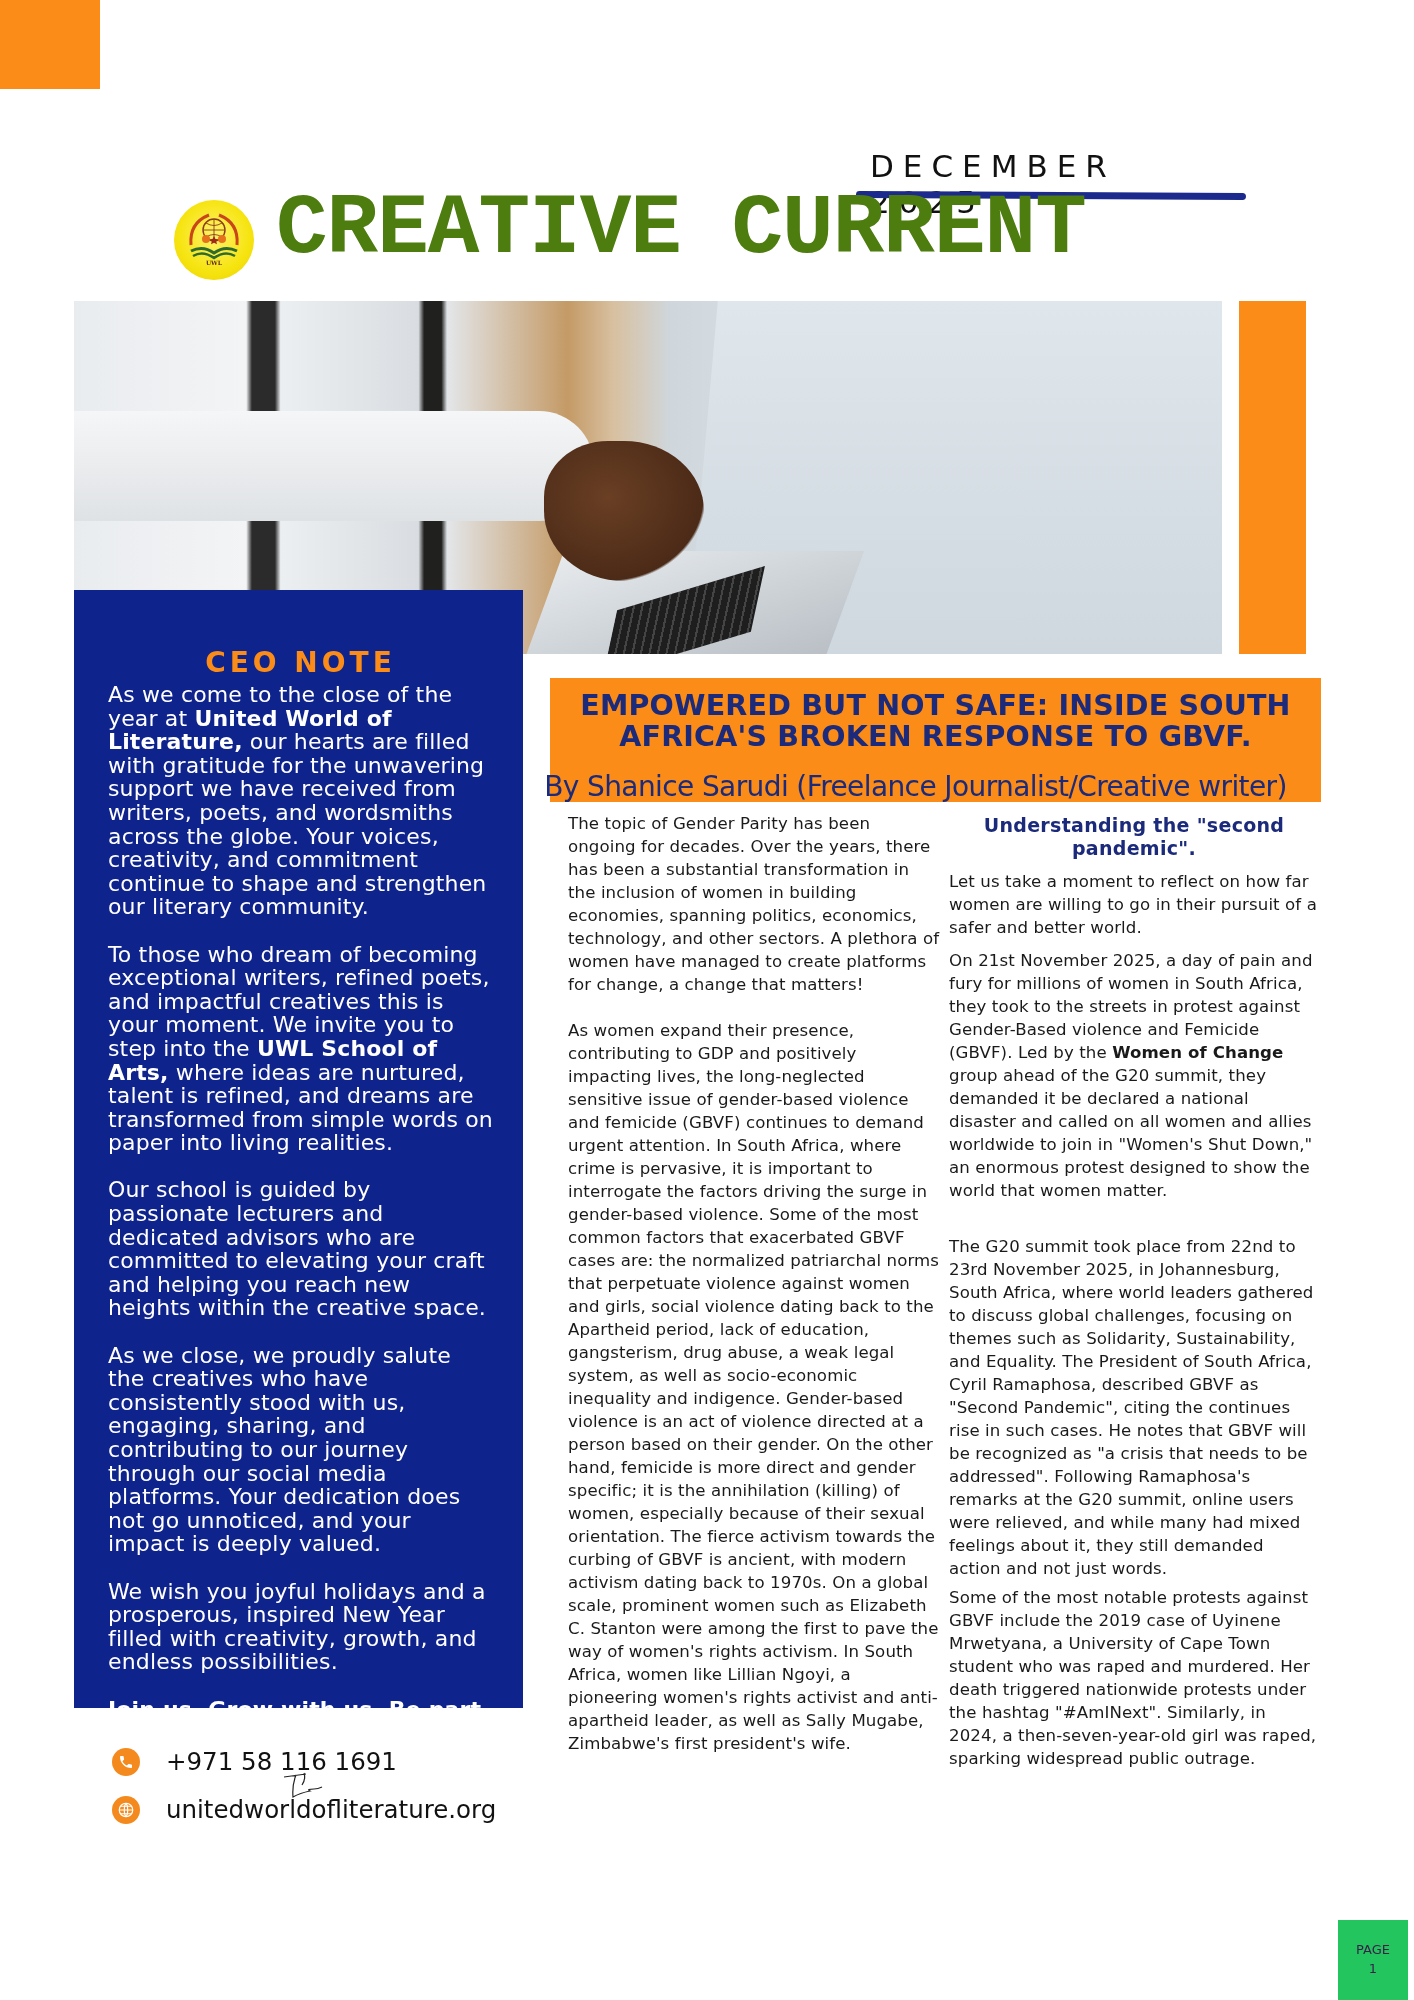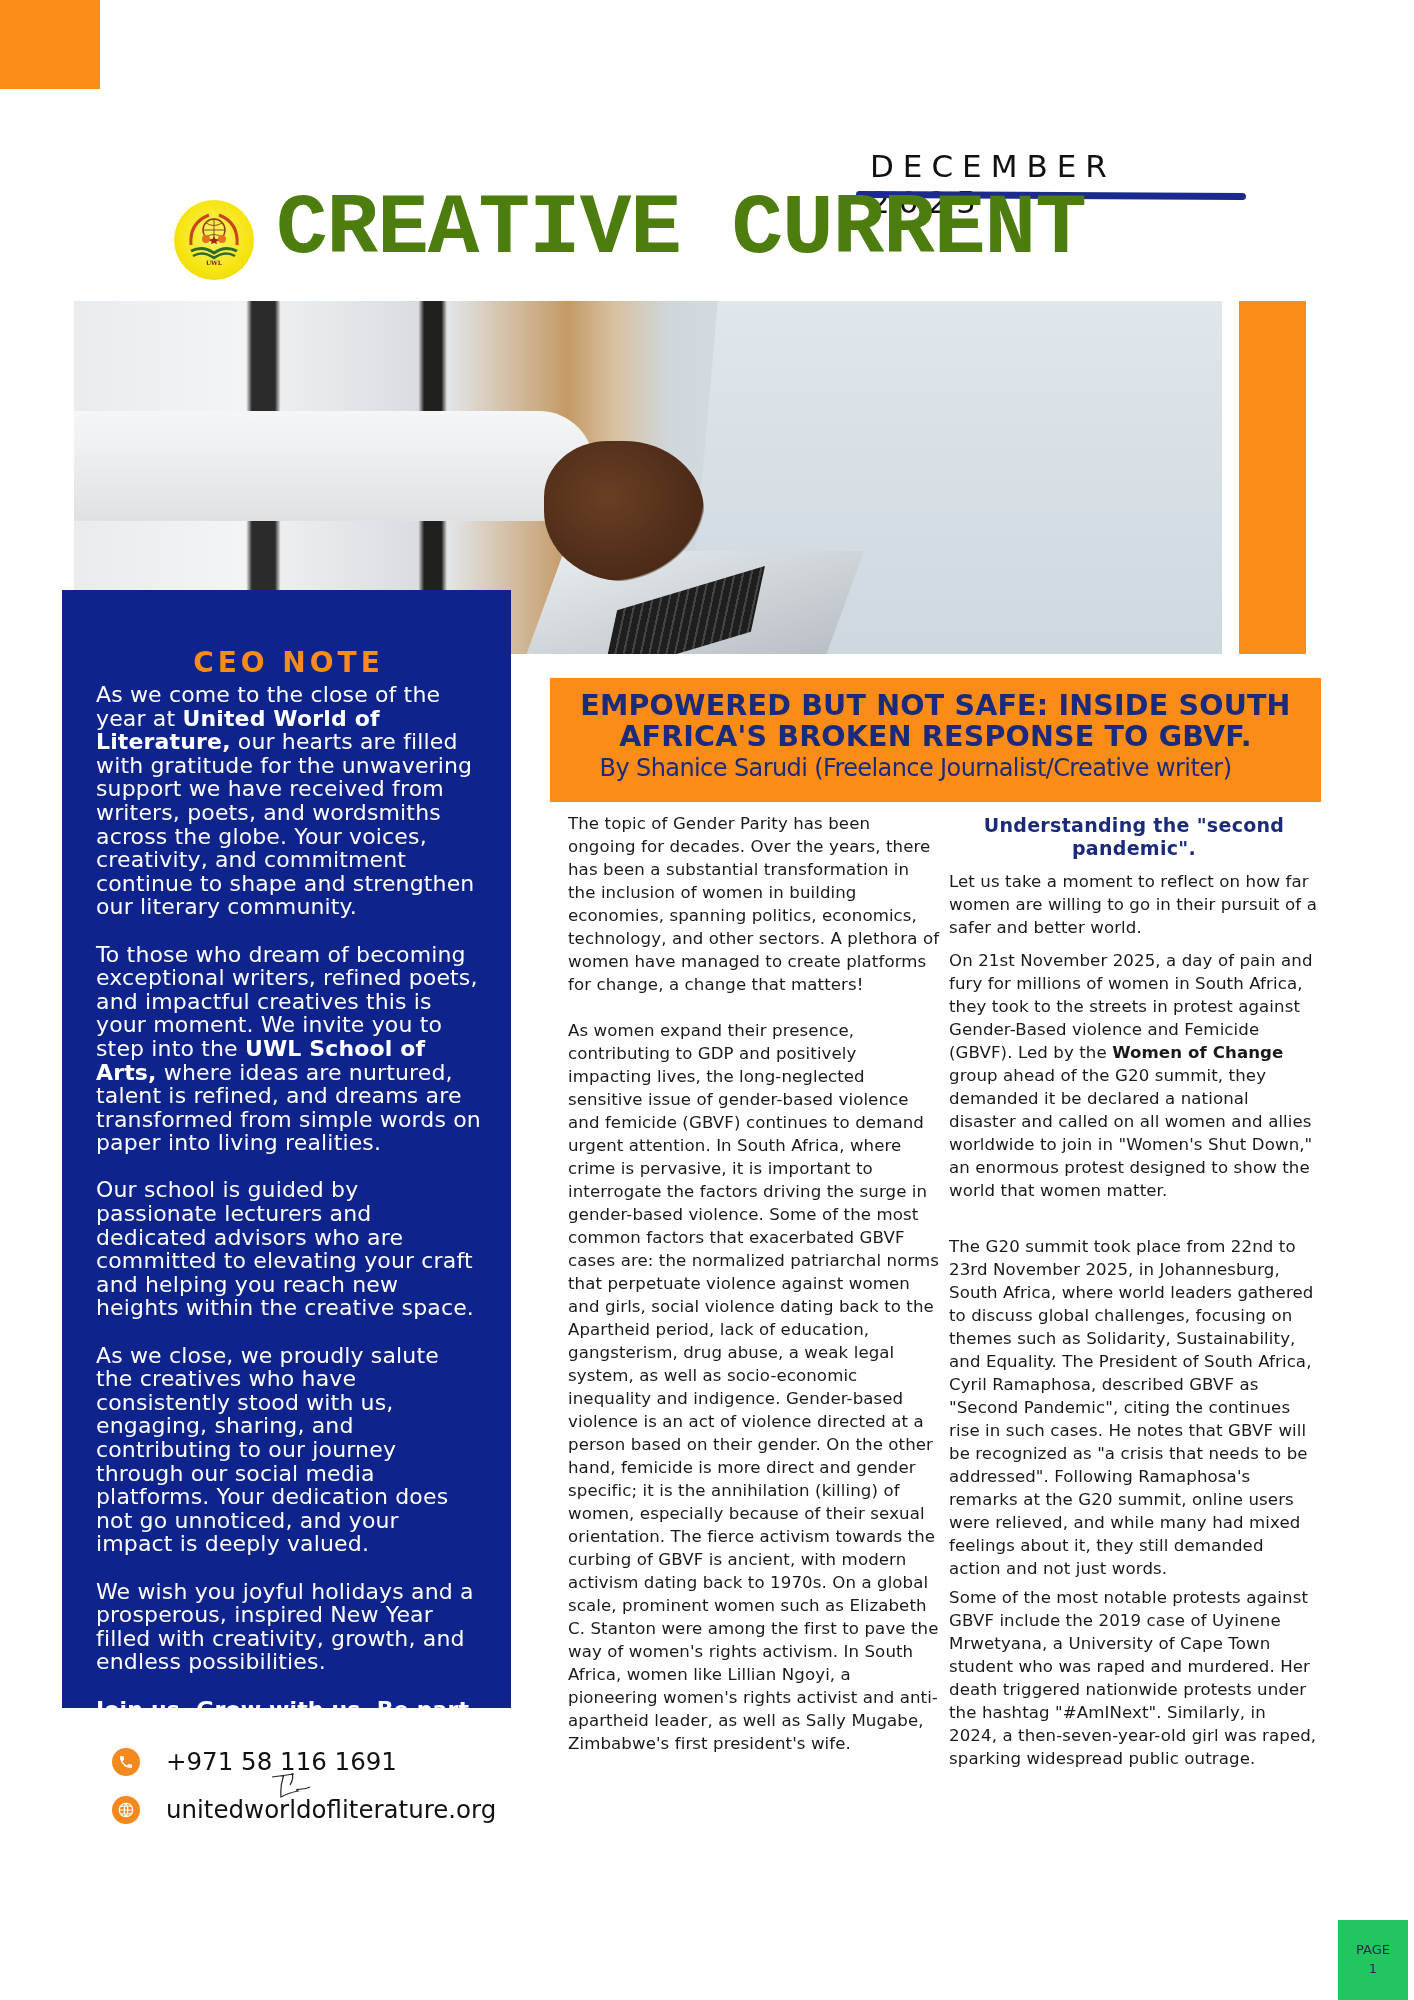--- a/index.html
+++ b/index.html
@@ -61,21 +61,21 @@
   }
   .hero .sleeve {
     position: absolute; left: 0; top: 110px; width: 520px; height: 110px;
     background: linear-gradient(180deg, #f5f6f7 0%, #dfe2e5 100%);
     border-radius: 0 60px 60px 0;
   }
 
   .side-bar { position: absolute; left: 1239px; top: 301px; width: 67px; height: 353px; background: #fb8c17; }
 
   .ceo-panel {
-    position: absolute; left: 62px; top: 590px; width: 449px; height: 1118px;
+    position: absolute; left: 74px; top: 590px; width: 449px; height: 1118px;
     background: #0f238c; color: #ffffff; padding: 28px 30px 0 34px;
   }
   .ceo-title {
     text-align: center; color: #fb8c17; font-weight: bold; font-size: 28px; letter-spacing: 4px;
     margin-bottom: 4px; margin-top: 28px;
   }
   .ceo-text { font-size: 22px; line-height: 23.6px; letter-spacing: 0.15px; }
   .ceo-text p { margin-bottom: 23.6px; }
   .ceo-text b { font-weight: bold; }
   .ceo-cta { font-weight: bold; }
@@ -95,21 +95,21 @@
   .contact.web { top: 1795px; }
 
   .headline-box {
     position: absolute; left: 550px; top: 678px; width: 771px; height: 124px;
     background: #fb8c17; text-align: center; padding-top: 12px;
   }
   .headline {
     font-weight: bold; font-size: 28.5px; line-height: 31px; color: #1b2a7a; letter-spacing: 0.2px;
   }
   .byline {
-    font-size: 24px; color: #1b2a7a; margin-top: 2px; margin-left: -40px; letter-spacing: -0.6px;
+    font-size: 28px; color: #1b2a7a; margin-top: 18px; margin-left: -40px; letter-spacing: -0.6px;
   }
 
   .col { position: absolute; font-size: 16.6px; line-height: 23px; color: #1a1a1a; letter-spacing: 0.1px; }
   .col-left { left: 568px; top: 812px; width: 372px; }
   .col-right { left: 949px; top: 812px; width: 370px; }
   .col p { margin-bottom: 0; }
   .col .gap { height: 23px; }
   .col .gap-sm { height: 10px; }
   .subhead {
     text-align: center; color: #1b2a7a; font-weight: bold; font-size: 19px; line-height: 23px;

